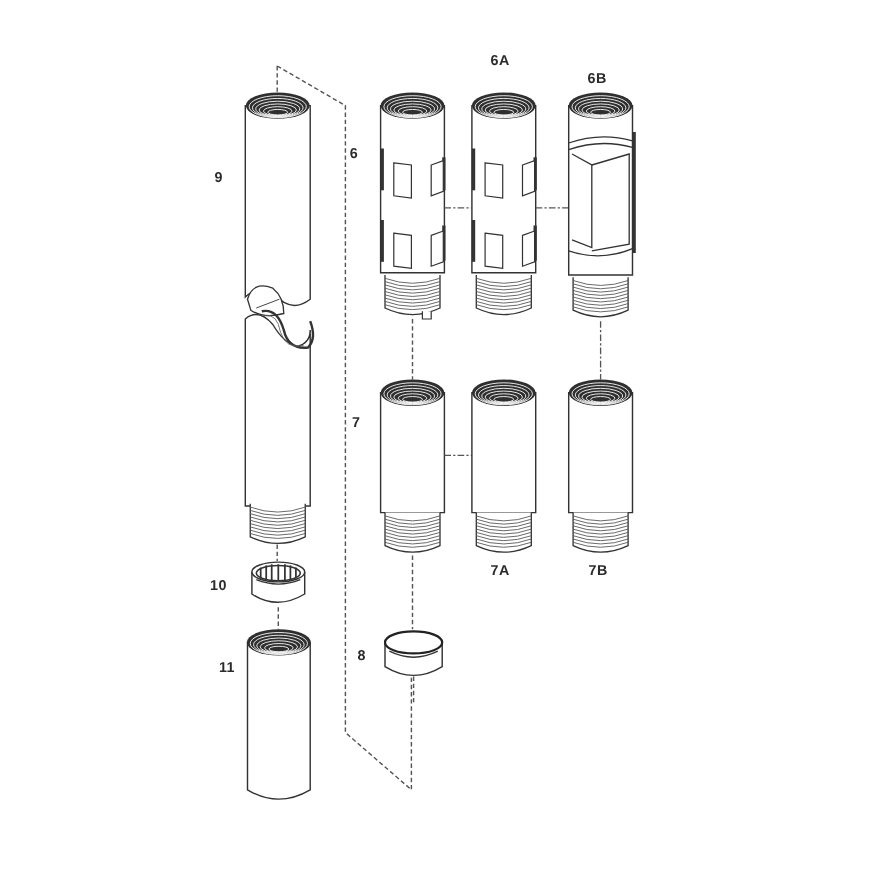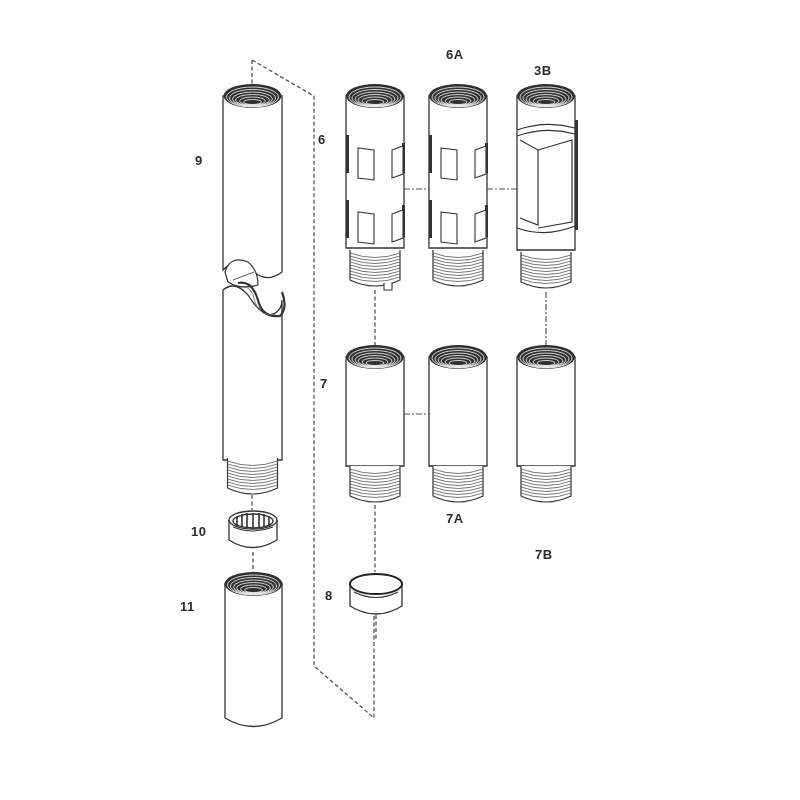--- a/index.html
+++ b/index.html
@@ -158,20 +158,20 @@
   <g>
     <path class="outline" d="M350,584 L350,606 Q376,622 402,606 L402,584"></path>
     <ellipse cx="376" cy="584" rx="26" ry="10" fill="#fff" stroke="#222" stroke-width="2"></ellipse>
     <path d="M354,592 Q376,603 398,592" fill="none" stroke="#333" stroke-width="1.2"></path>
     <line class="dash" x1="376" y1="615" x2="376" y2="640"></line>
   </g>
 </svg>
 
 <div class="lbl" style="left:195px; top:154px;">9</div>
 <div class="lbl" style="left:191px; top:525px;text-align:center;">10</div>
-<div class="lbl" style="left:180px; top:600px;text-align:center;">11</div>
+<div class="lbl" style="left:199px; top:600px;text-align:center;">11</div>
 <div class="lbl" style="left:318px; top:133px;">6</div>
 <div class="lbl" style="left:446px; top:48px;">6A</div>
-<div class="lbl" style="left:534px; top:64px;">3B</div>
+<div class="lbl" style="left:534px; top:64px;">6B</div>
 <div class="lbl" style="left:320px; top:377px;">7</div>
 <div class="lbl" style="left:446px; top:512px;text-align:center;">7A</div>
-<div class="lbl" style="left:535px; top:512px;margin-top:36px;">7B</div>
+<div class="lbl" style="left:535px; top:512px;">7B</div>
 <div class="lbl" style="left:325px; top:589px;">8</div>
 
 </body></html>

